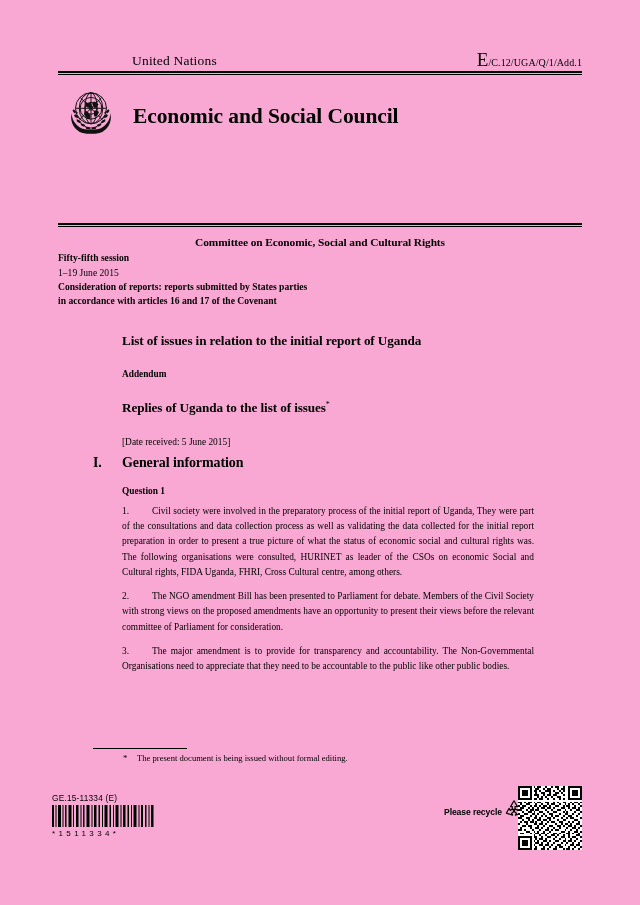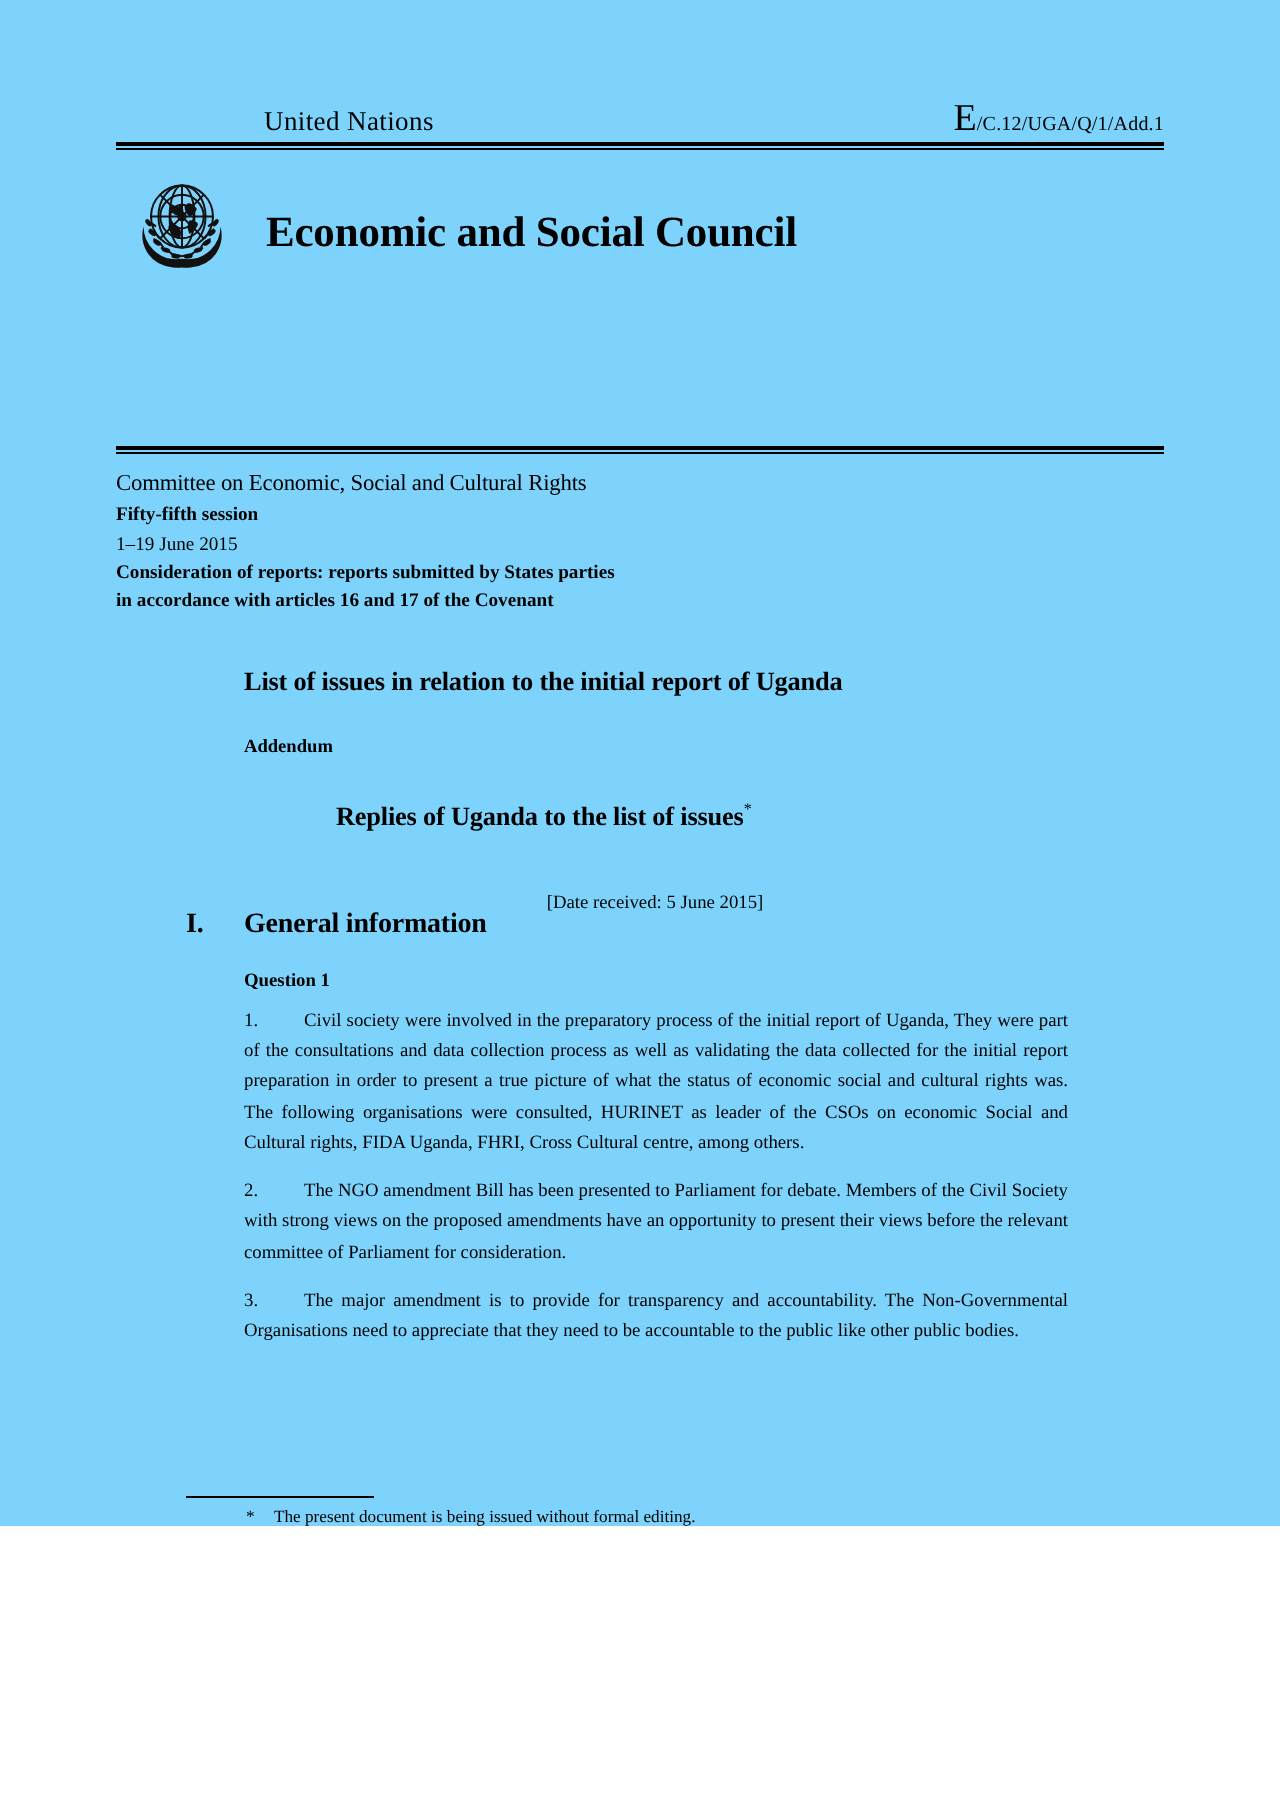--- a/index.html
+++ b/index.html
@@ -7,23 +7,23 @@
     padding: 0;
     background: #ffffff;
   }
   body {
     font-family: "Liberation Serif", "DejaVu Serif", serif;
     color: #000000;
   }
   .page {
     position: relative;
     width: 640px;
-    height: 763px;
+    height: 905px;
     margin: 0 auto;
-    background: #7dd3fc;
+    background: #f9a8d4;
     overflow: hidden;
   }
 
   
   .masthead {
     position: absolute;
     left: 58px;
     top: 50px;
     width: 524px;
   }
@@ -99,22 +99,23 @@
   .committee {
     position: absolute;
     left: 58px;
     top: 234px;
     width: 524px;
     font-size: 9.6px;
     line-height: 1.5;
   }
   .committee .c-main {
     font-size: 11.4px;
-    font-weight: normal;
+    font-weight: bold;
     letter-spacing: -0.1px;
+    text-align: center;
   }
   .committee .c-b {
     font-weight: bold;
   }
 
   
   .titles {
     position: absolute;
     left: 122px;
     top: 333px;
@@ -128,31 +129,30 @@
   .addendum {
     font-size: 9.3px;
     font-weight: bold;
     margin-top: 20px;
   }
   .replies-title {
     font-size: 13.2px;
     font-weight: bold;
     margin-top: 21px;
     letter-spacing: -0.1px;
-    margin-left: 46px;
   }
   .replies-title .fn-star {
     font-size: 8px;
     vertical-align: super;
     font-weight: normal;
   }
   .date-received {
     font-size: 9.4px;
-    text-align: center;
-    margin-top: 31px;
+    text-align: left;
+    margin-top: 21px;
     padding-right: 1px;
   }
 
   
   .section-head {
     position: absolute;
     left: 93px;
     top: 455px;
     width: 441px;
     font-size: 14px;

